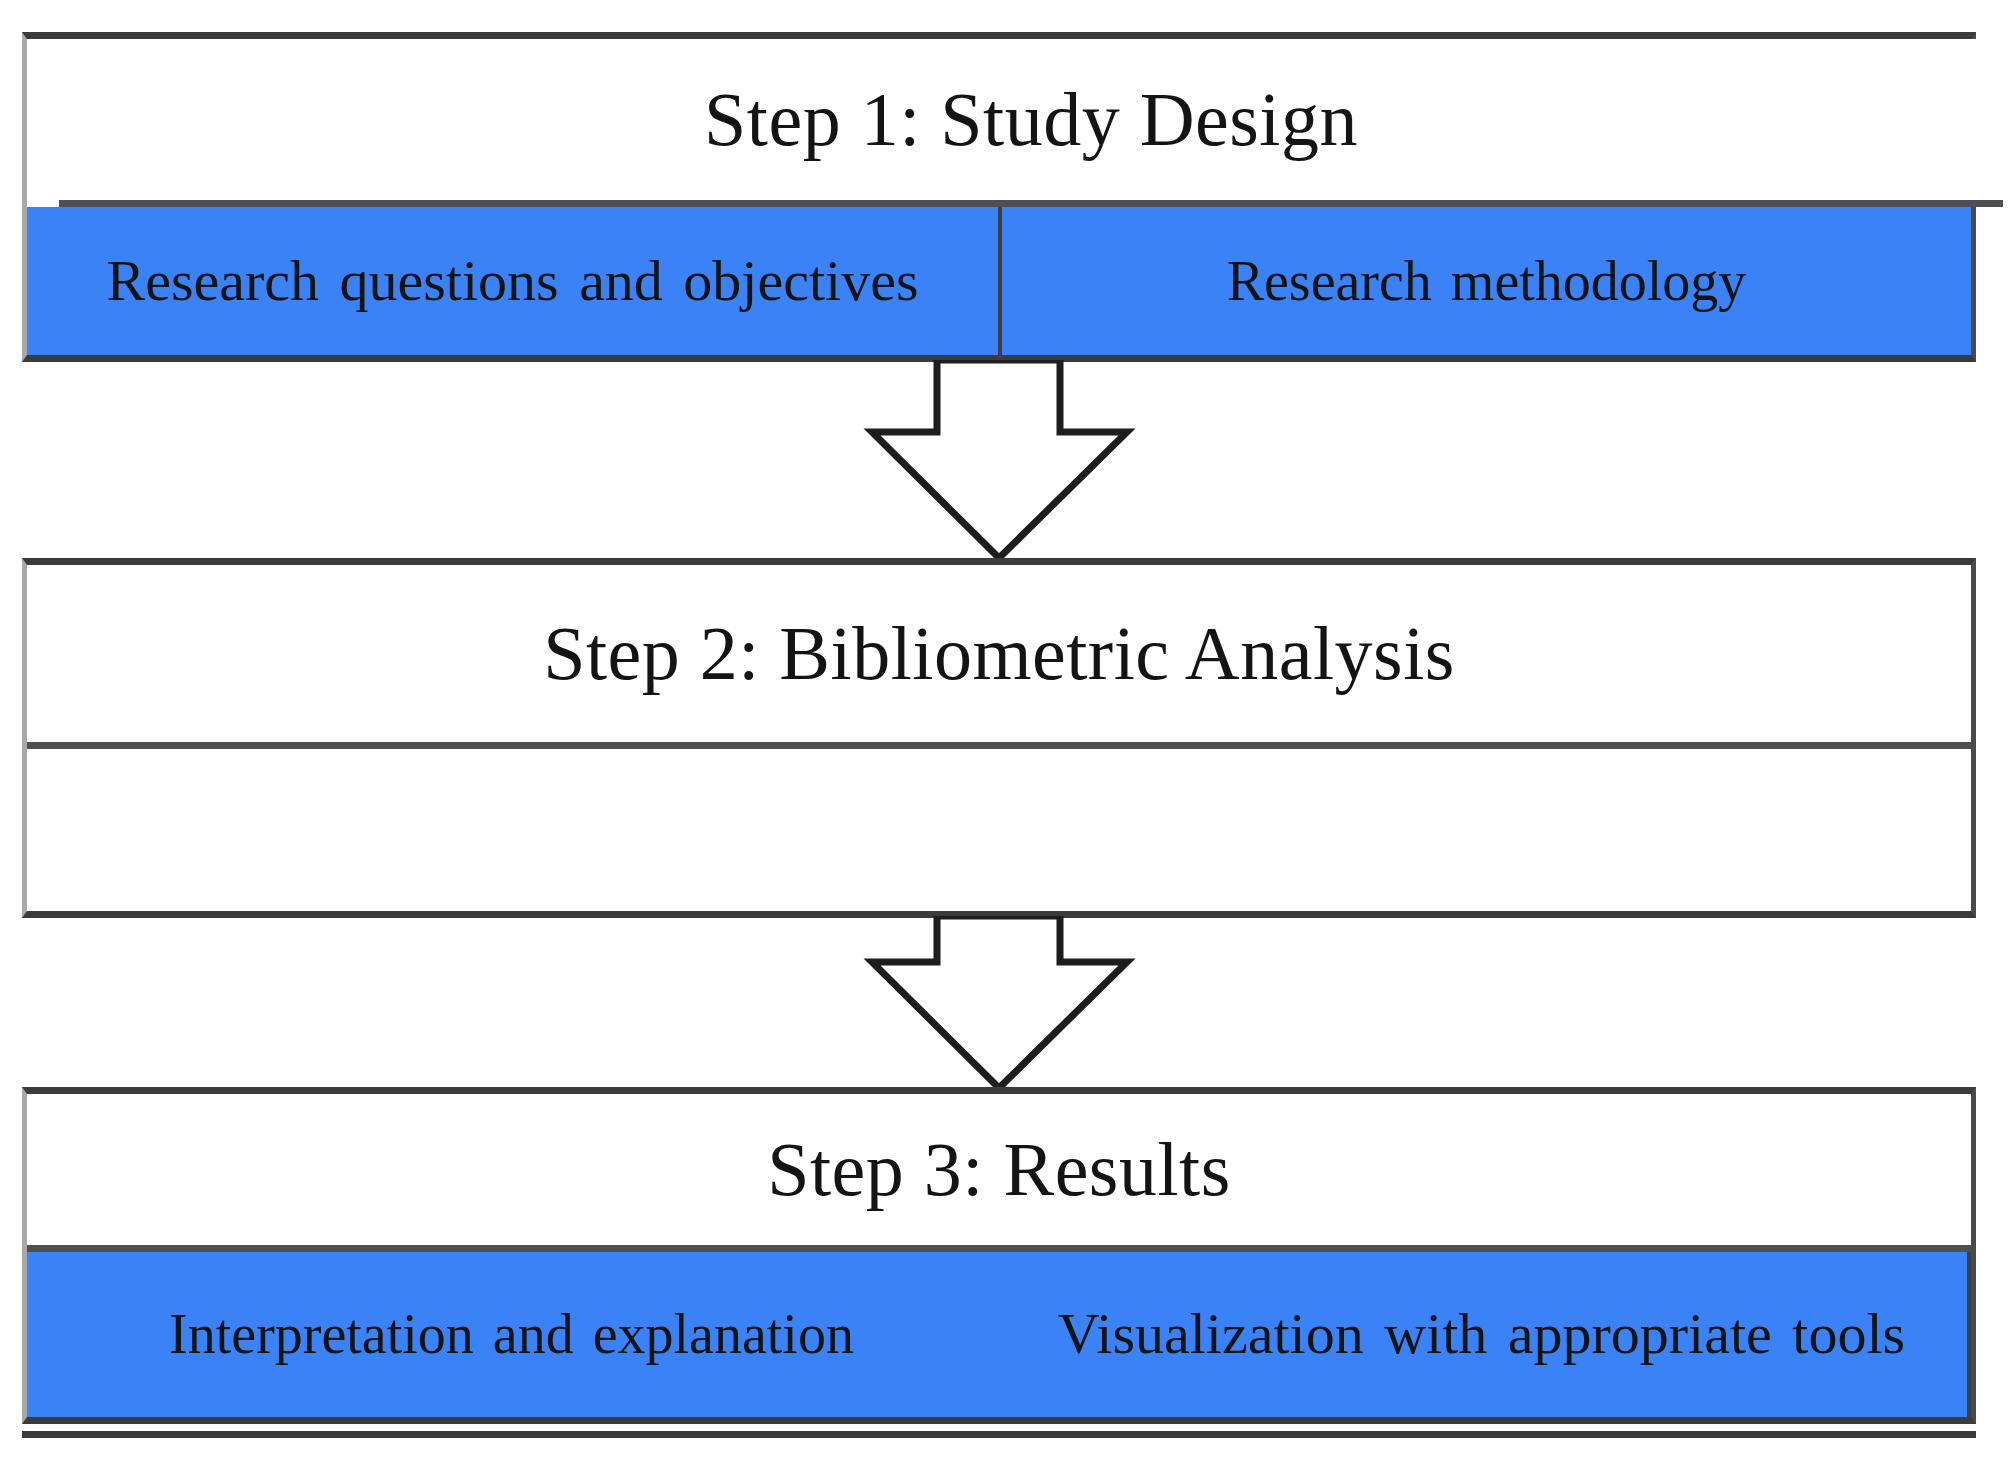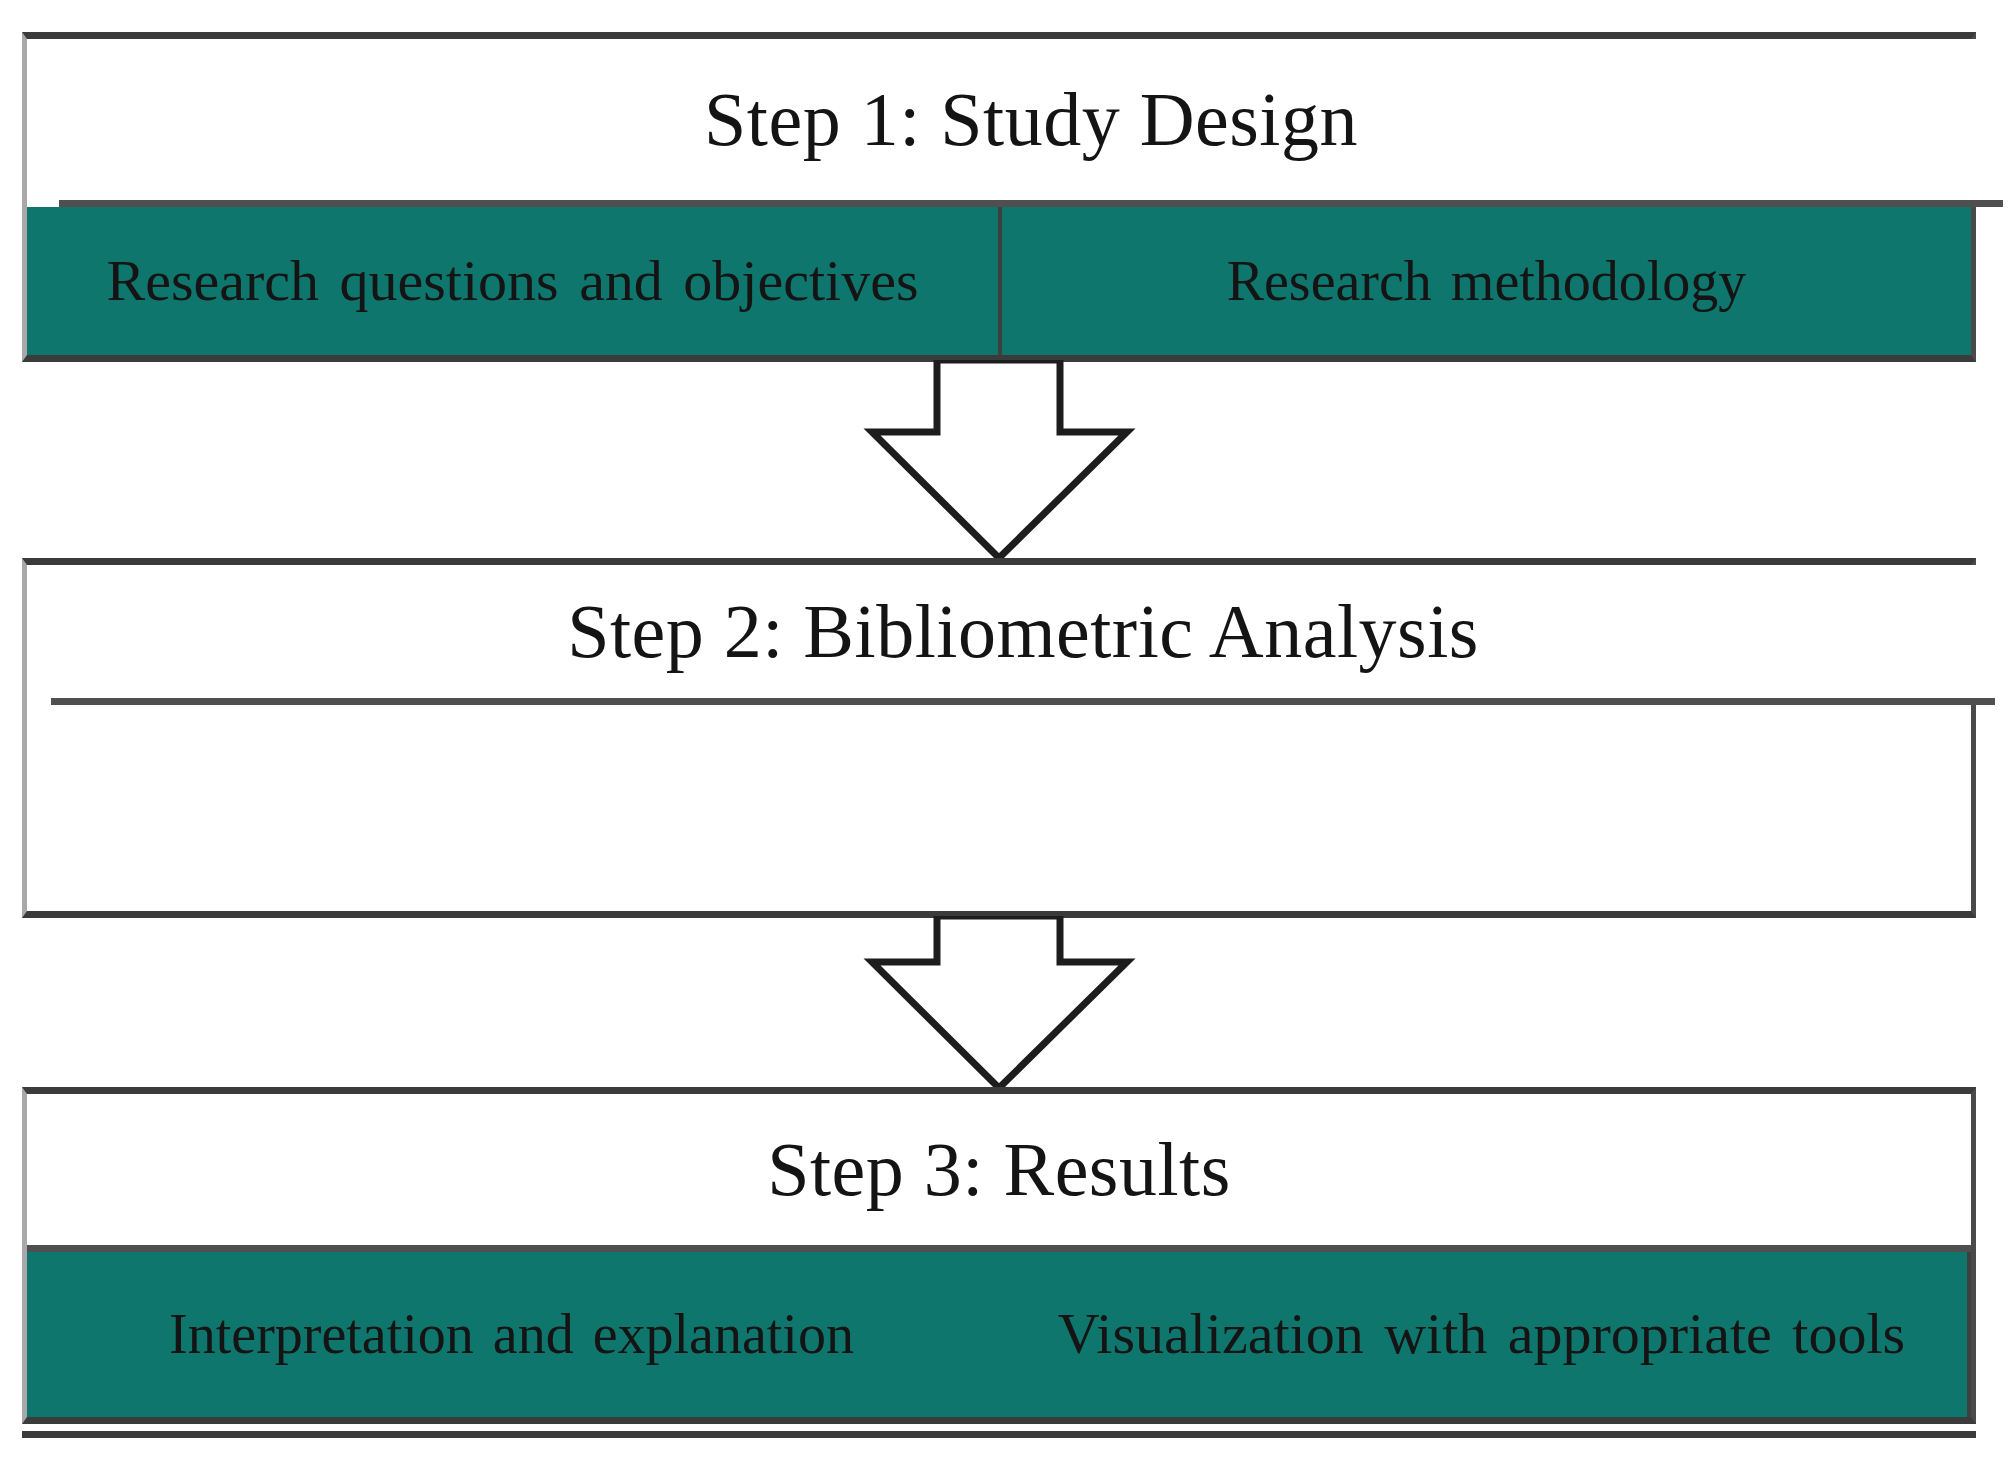--- a/index.html
+++ b/index.html
@@ -60,21 +60,21 @@
     background: #ffffff;
   }
 
   .sub-cell {
     box-sizing: border-box;
     display: flex;
     align-items: center;
     justify-content: center;
     text-align: center;
     padding: 4px 14px;
-    background: #0f766e;
+    background: #3b82f6;
   }
   .sub-cell.left {
     width: 975px;           
     border-right: 4px solid #3f3f3f;
   }
   .sub-cell.right {
     flex: 1 1 auto;
   }
 
   .sub-label {
@@ -125,21 +125,21 @@
     </div>
   </div>
 
   <div class="arrow-wrap" style="top:360px; height:202px;">
     <svg width="2011" height="202" viewBox="0 0 2011 202">
       <polygon points="937,0 1060,0 1060,72 1127,72 999,198 872,72 937,72" fill="#ffffff" stroke="#1d1d1d" stroke-width="7" stroke-linejoin="miter"></polygon>
     </svg>
   </div>
 
   <div class="step-box" style="top:558px; height:360px;">
-    <div class="step-header" style="height:140px;margin-left:24px;">
+    <div class="step-header" style="height:184px;">
       <span class="step-title">Step 2: Bibliometric Analysis</span>
     </div>
   </div>
 
   <div class="arrow-wrap" style="top:916px; height:176px;">
     <svg width="2011" height="176" viewBox="0 0 2011 176">
       <polygon points="937,0 1060,0 1060,46 1127,46 999,172 872,46 937,46" fill="#ffffff" stroke="#1d1d1d" stroke-width="7" stroke-linejoin="miter"></polygon>
     </svg>
   </div>
 

